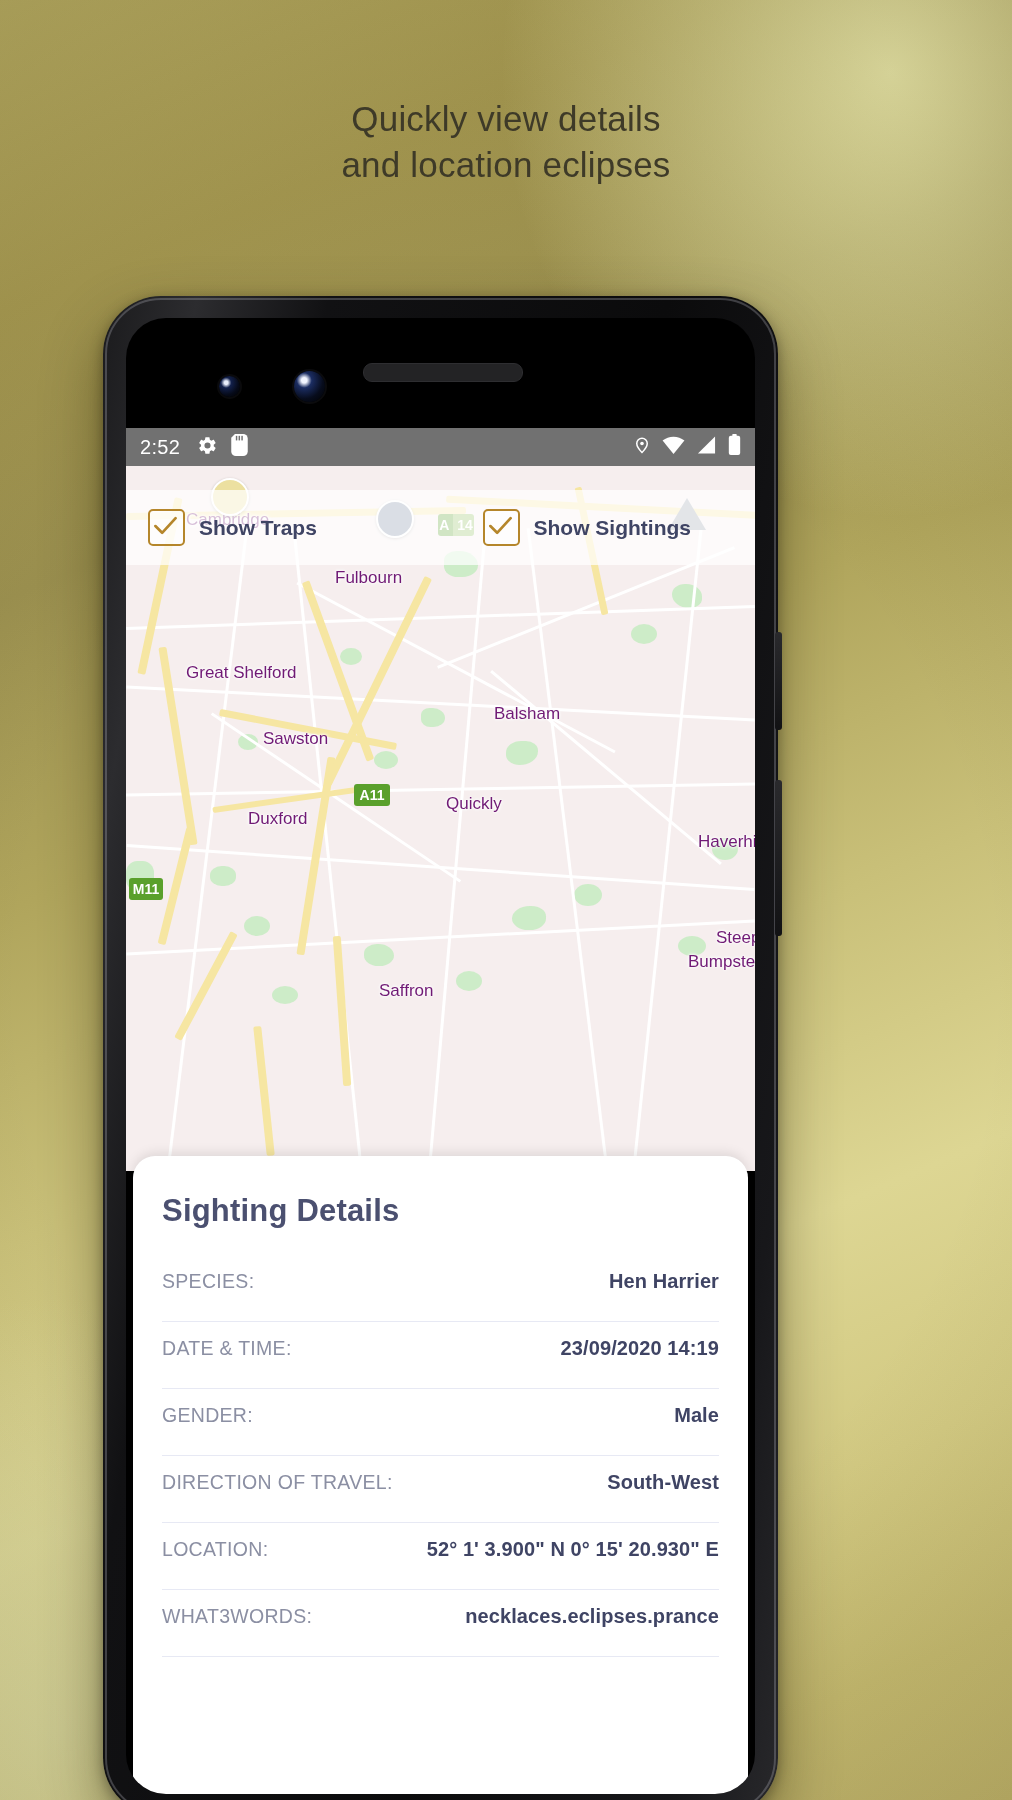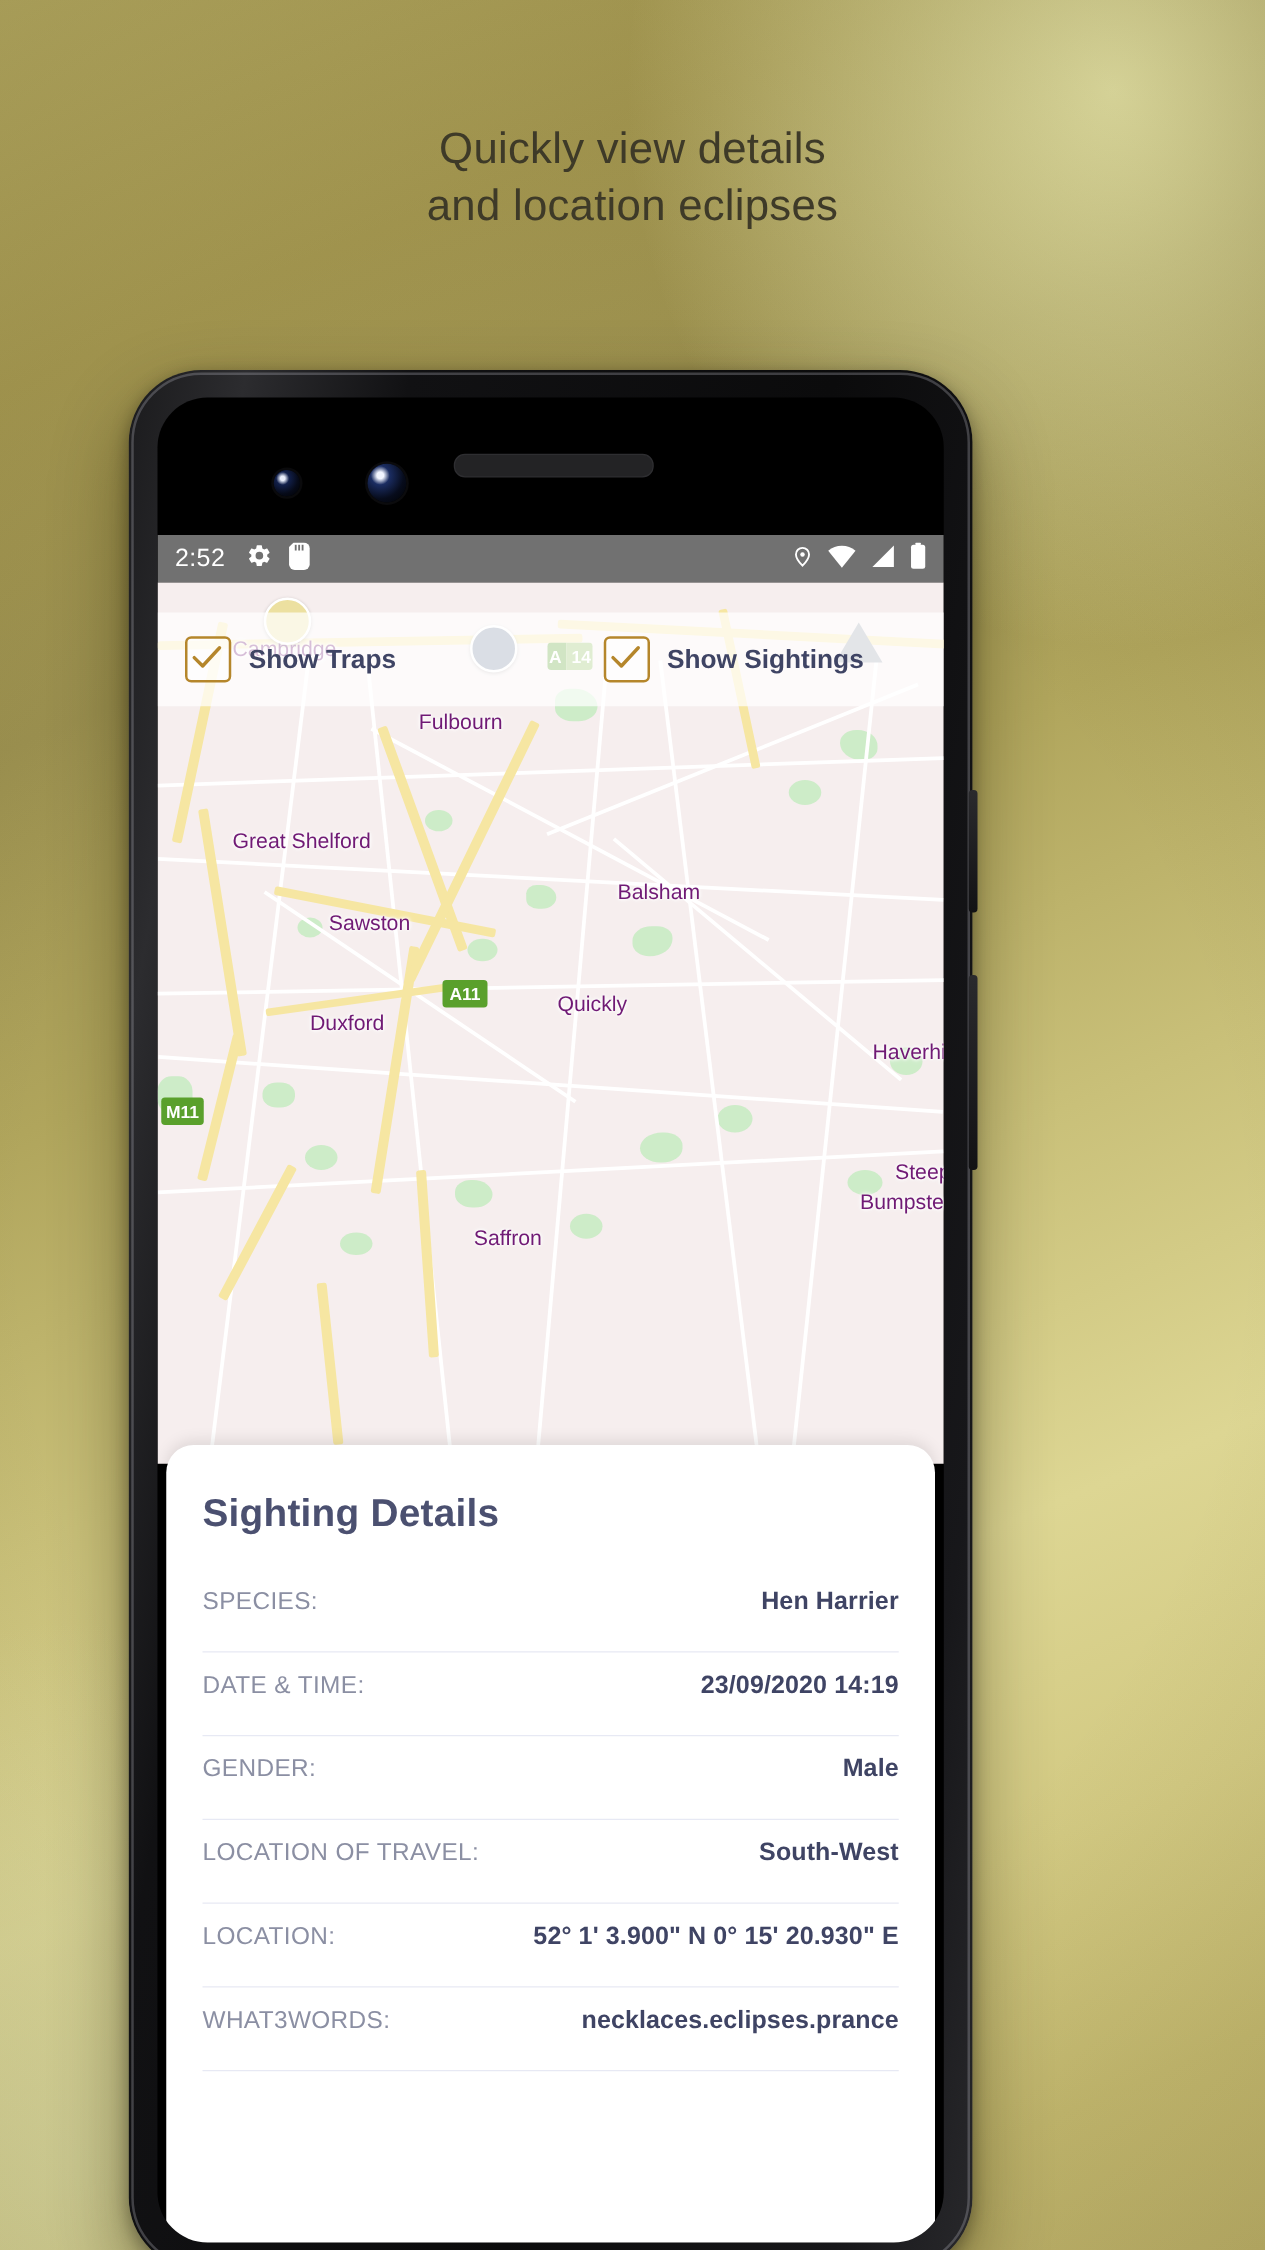--- a/index.html
+++ b/index.html
@@ -292,21 +292,21 @@
         </div>
         <div class="row">
           <span class="rlabel">DATE &amp; TIME:</span>
           <span class="rvalue">23/09/2020 14:19</span>
         </div>
         <div class="row">
           <span class="rlabel">GENDER:</span>
           <span class="rvalue">Male</span>
         </div>
         <div class="row">
-          <span class="rlabel">LOCATION OF TRAVEL:</span>
+          <span class="rlabel">DIRECTION OF TRAVEL:</span>
           <span class="rvalue">South-West</span>
         </div>
         <div class="row">
           <span class="rlabel">LOCATION:</span>
           <span class="rvalue">52° 1' 3.900" N 0° 15' 20.930" E</span>
         </div>
         <div class="row">
           <span class="rlabel">WHAT3WORDS:</span>
           <span class="rvalue">necklaces.eclipses.prance</span>
         </div>

